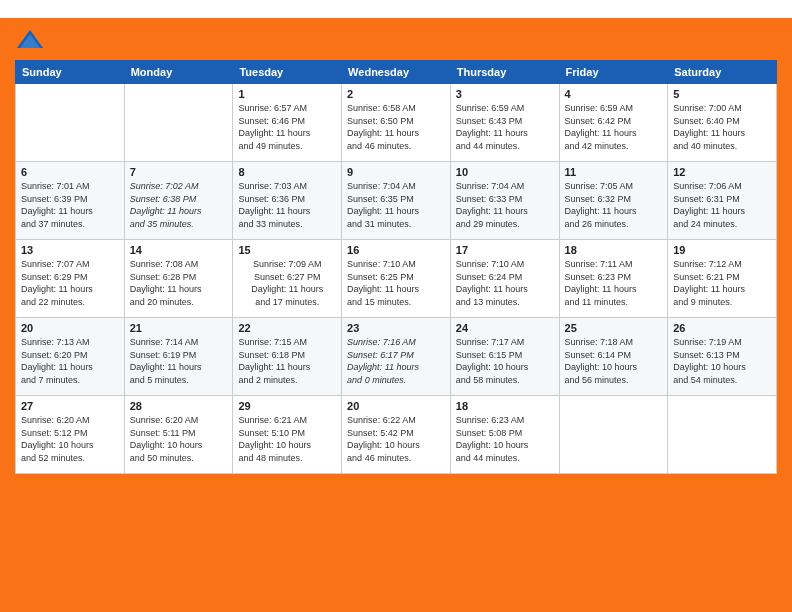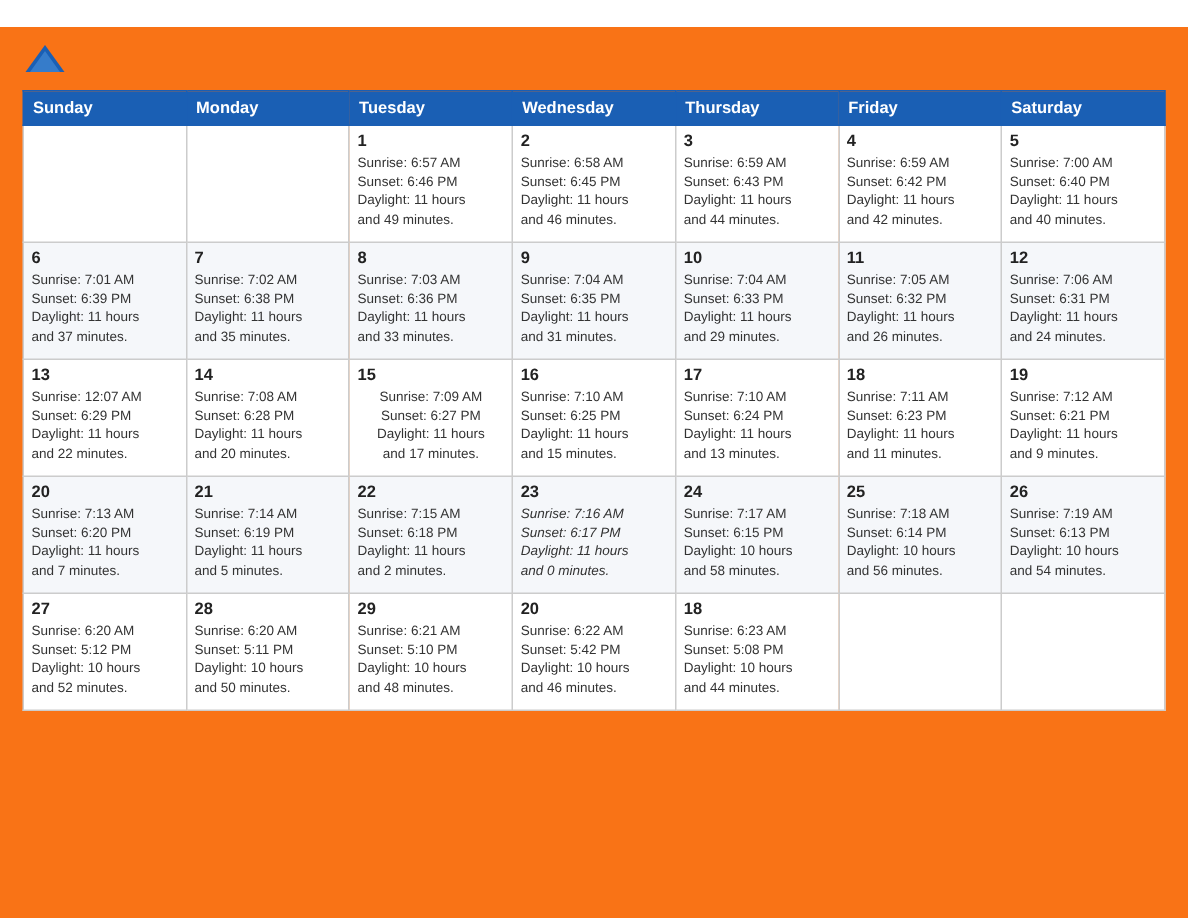--- a/index.html
+++ b/index.html
@@ -134,21 +134,21 @@
           <td>
             <span class="day-num">1</span>
             <div class="day-detail" style="white-space: pre-line;">Sunrise: 6:57 AM
 Sunset: 6:46 PM
 Daylight: 11 hours
 and 49 minutes.</div>
           </td>
           <td>
             <span class="day-num">2</span>
             <div class="day-detail" style="white-space: pre-line;">Sunrise: 6:58 AM
-Sunset: 6:45 PM
+Sunset: 6:50 PM
 Daylight: 11 hours
 and 46 minutes.</div>
           </td>
           <td>
             <span class="day-num">3</span>
             <div class="day-detail" style="white-space: pre-line;">Sunrise: 6:59 AM
 Sunset: 6:43 PM
 Daylight: 11 hours
 and 44 minutes.</div>
           </td>
@@ -170,21 +170,21 @@
         <tr>
           <td>
             <span class="day-num">6</span>
             <div class="day-detail" style="white-space: pre-line;">Sunrise: 7:01 AM
 Sunset: 6:39 PM
 Daylight: 11 hours
 and 37 minutes.</div>
           </td>
           <td>
             <span class="day-num">7</span>
-            <div class="day-detail" style="white-space: pre-line;">Sunrise: 7:02 AM
+            <div class="day-detail" style="white-space: pre-line; font-style: italic;">Sunrise: 7:02 AM
 Sunset: 6:38 PM
 Daylight: 11 hours
 and 35 minutes.</div>
           </td>
           <td>
             <span class="day-num">8</span>
             <div class="day-detail" style="white-space: pre-line;">Sunrise: 7:03 AM
 Sunset: 6:36 PM
 Daylight: 11 hours
 and 33 minutes.</div>
@@ -214,21 +214,21 @@
             <span class="day-num">12</span>
             <div class="day-detail" style="white-space: pre-line;">Sunrise: 7:06 AM
 Sunset: 6:31 PM
 Daylight: 11 hours
 and 24 minutes.</div>
           </td>
         </tr>
         <tr>
           <td>
             <span class="day-num">13</span>
-            <div class="day-detail" style="white-space: pre-line;">Sunrise: 12:07 AM
+            <div class="day-detail" style="white-space: pre-line;">Sunrise: 7:07 AM
 Sunset: 6:29 PM
 Daylight: 11 hours
 and 22 minutes.</div>
           </td>
           <td>
             <span class="day-num">14</span>
             <div class="day-detail" style="white-space: pre-line;">Sunrise: 7:08 AM
 Sunset: 6:28 PM
 Daylight: 11 hours
 and 20 minutes.</div>

